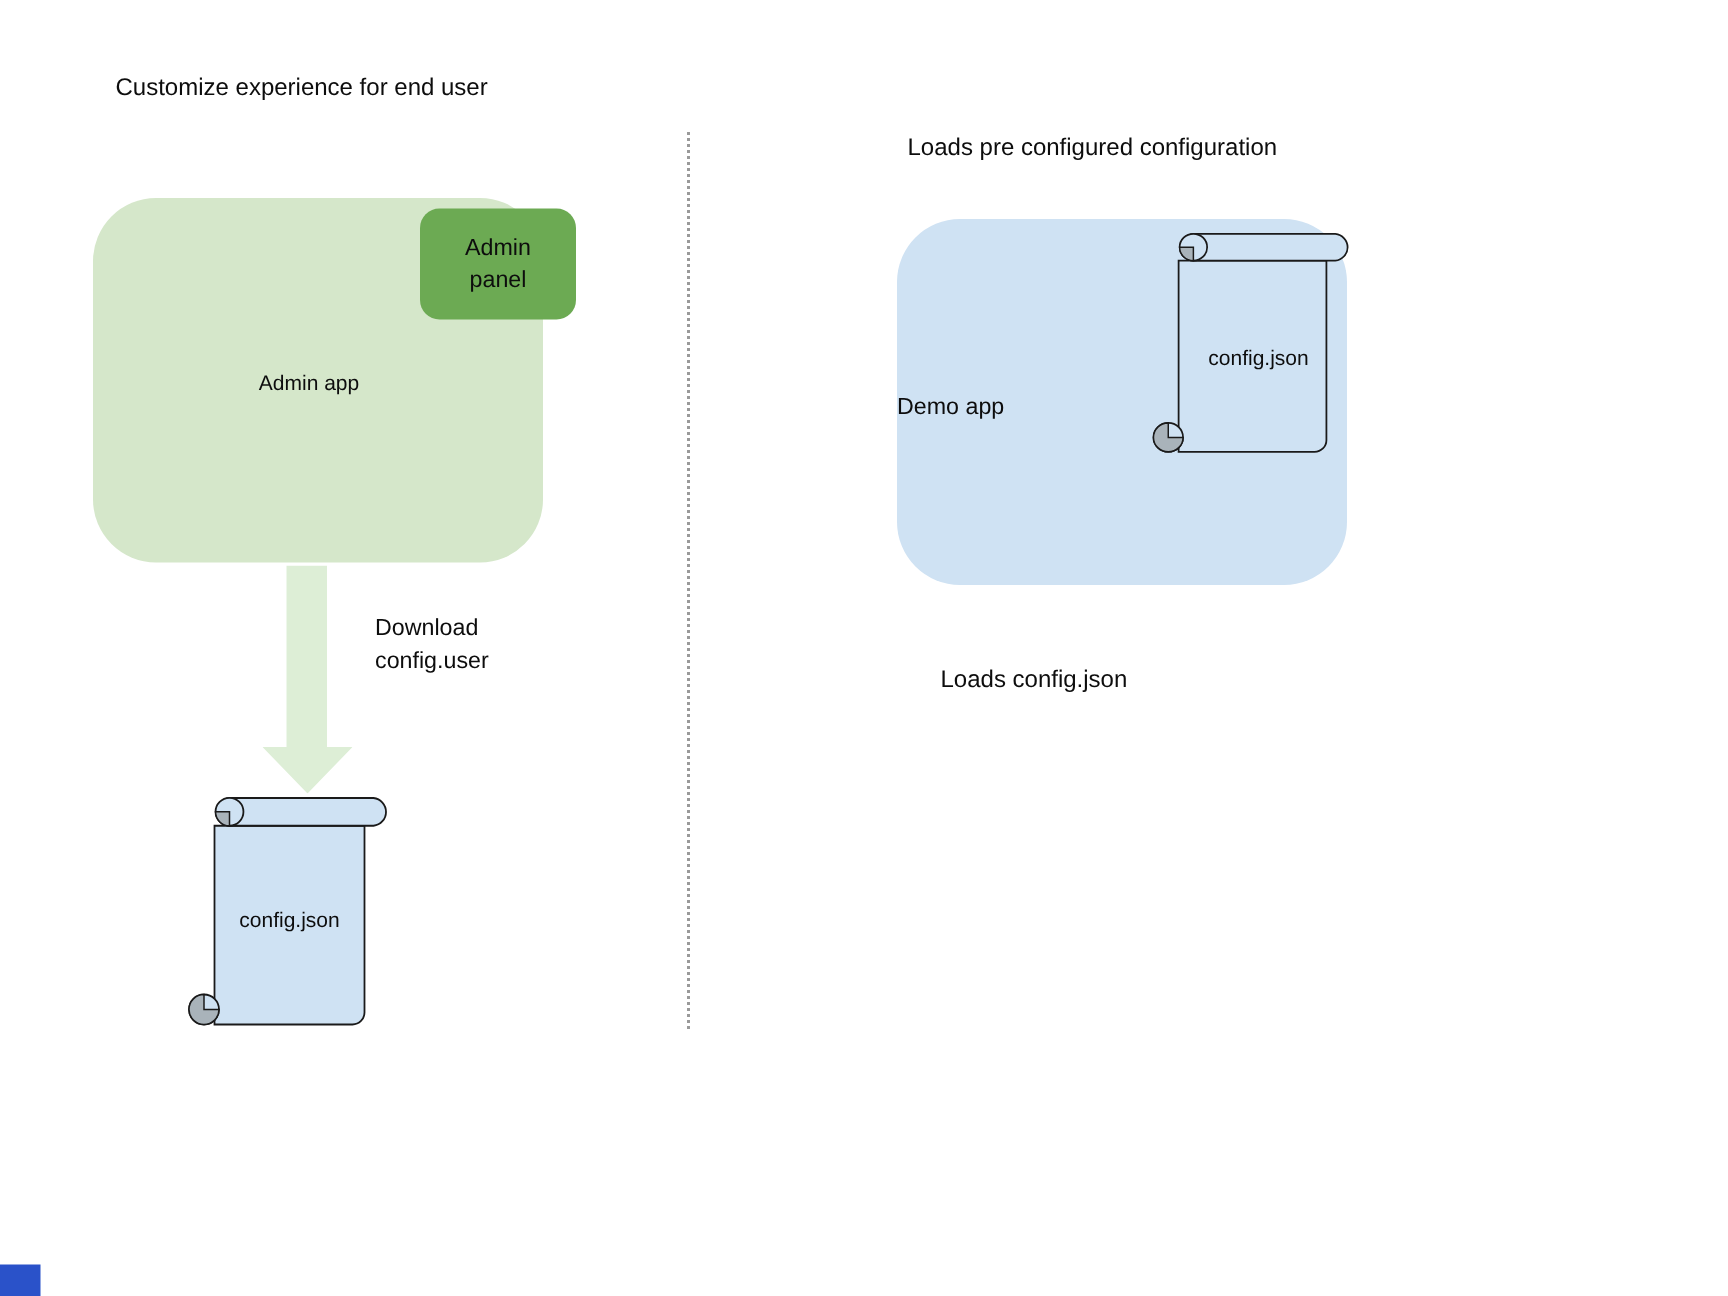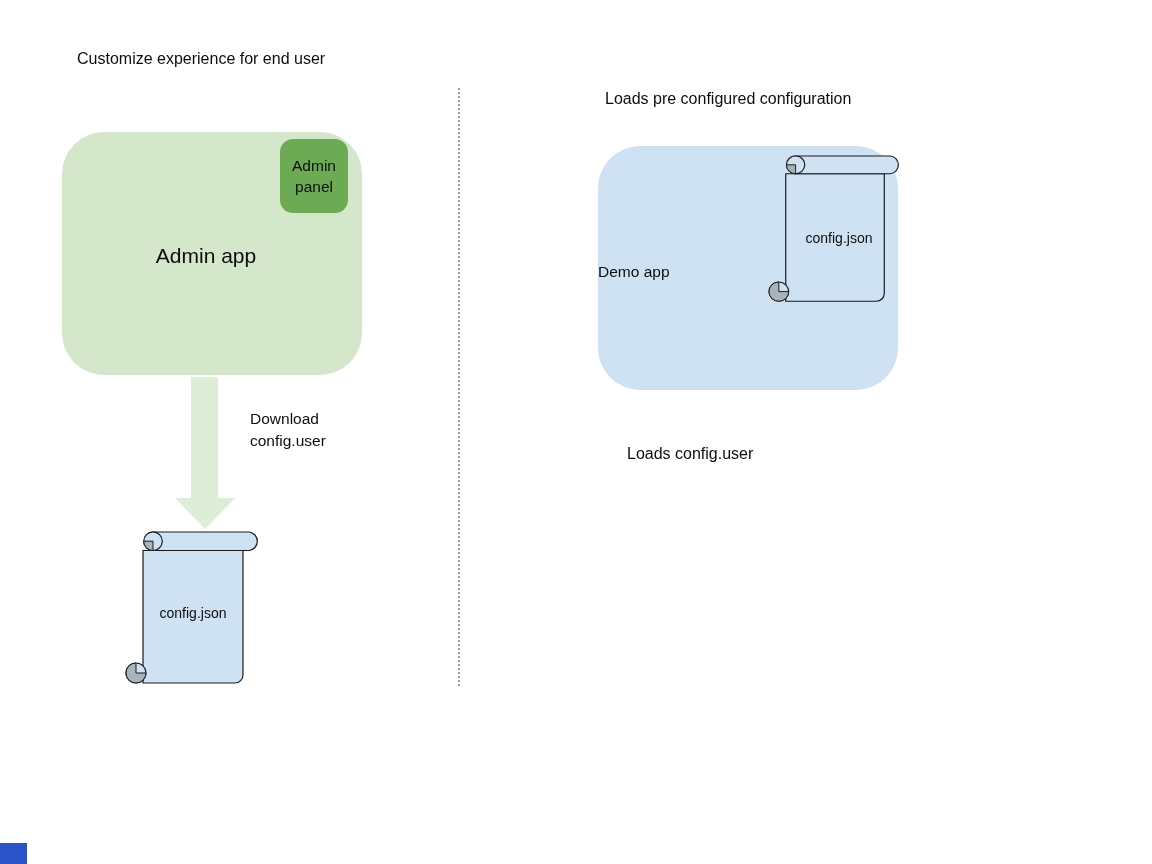--- a/index.html
+++ b/index.html
@@ -37,25 +37,25 @@
   .admin-app-box {
     left: 62px; top: 132px;
     width: 300px; height: 243px;
     background: #d5e7ca;
     border-radius: 42px;
   }
   .admin-app-label {
     left: 62px; top: 245px;
     width: 288px;
     text-align: center;
-    font-size: 21px; line-height: 21px;
+    font-size: 14px; line-height: 21px;
   }
   .admin-panel {
     left: 280px; top: 139px;
-    width: 68px; height: 74px;
+    width: 104px; height: 74px;
     background: #6caa53;
     border-radius: 13px;
     display: flex; align-items: center; justify-content: center;
     text-align: center;
     font-size: 15.5px; line-height: 21px;
   }
   .admin-panel span { width: 62px; display: inline-block; }
 
   .down-arrow { left: 175px; top: 377px; }
 
@@ -142,17 +142,17 @@
   <svg class="abs scroll-right" width="135" height="152" viewBox="0 0 137 158" preserveAspectRatio="none">
     <path d="M18,19.5 L18,152 L110,152 A8,8 0 0 0 118,144 L118,19.5 Z" fill="#cfe2f3" stroke="#1a1a1a" stroke-width="1.2"></path>
     <circle cx="11" cy="142" r="10" fill="#cfe2f3" stroke="#1a1a1a" stroke-width="1.2"></circle>
     <path d="M11,142 L21,142 A10,10 0 1 1 11,132 Z" fill="#a9b3ba" stroke="#1a1a1a" stroke-width="1"></path>
     <path d="M28,1 L124,1 A9.3,9.3 0 0 1 124,19.5 L28,19.5 A9.3,9.3 0 0 1 28,1 Z" fill="#cfe2f3" stroke="#1a1a1a" stroke-width="1.2"></path>
     <circle cx="28" cy="10.2" r="9.3" fill="#cfe2f3" stroke="#1a1a1a" stroke-width="1.2"></circle>
     <path d="M28,10.2 L18.7,10.2 A9.3,9.3 0 0 0 28,19.5 Z" fill="#a9b3ba" stroke="#1a1a1a" stroke-width="1"></path>
   </svg>
   <div class="abs config-label-right">config.json</div>
 
-  <div class="abs loads-caption">Loads config.user</div>
+  <div class="abs loads-caption">Loads config.json</div>
 
   <div class="abs corner-square"></div>
 
 </div>
 
 </body></html>

